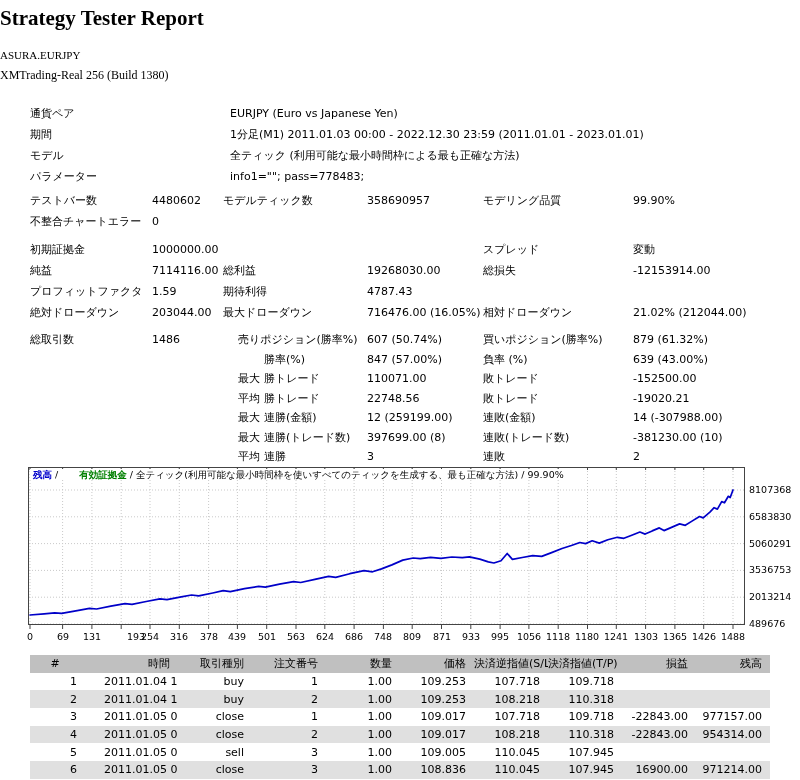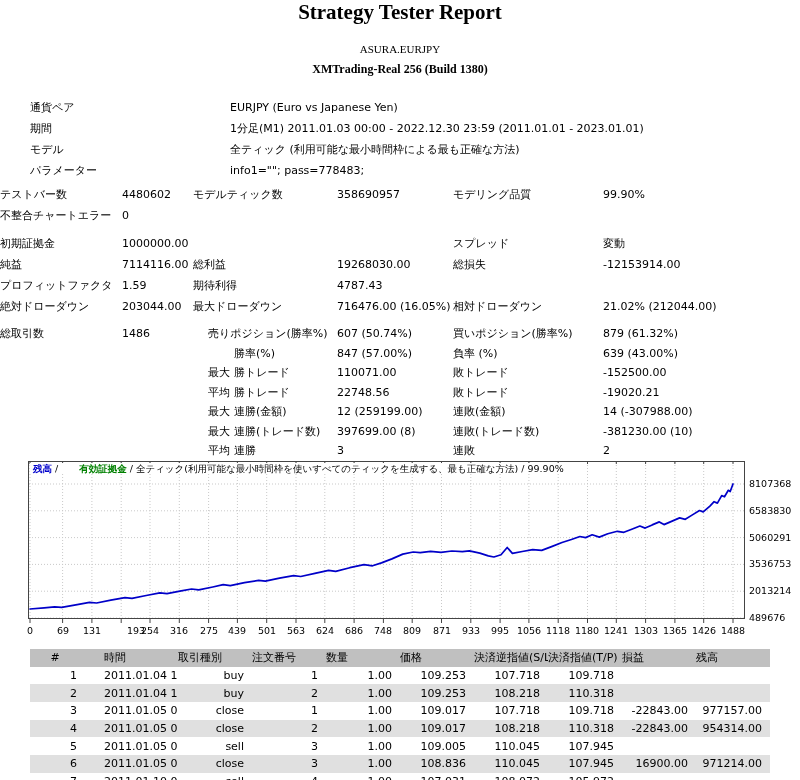--- a/index.html
+++ b/index.html
@@ -1,30 +1,30 @@
 <!DOCTYPE html>
 <html><head>
 <meta charset="utf-8">
 <style>
   html,body{margin:0;padding:0;}
   body{
     width:800px;height:780px;overflow:hidden;background:#ffffff;color:#000;
     font-family:"DejaVu Sans","Liberation Sans",sans-serif;
   }
-  .titles{text-align:center;padding-top:0;}
+  .titles{padding-top:6px;}
   .title-main{font-family:"Liberation Serif","DejaVu Serif",serif;font-size:21px;font-weight:bold;margin:0;line-height:24px;}
   .title-symbol{font-family:"Liberation Serif","DejaVu Serif",serif;font-size:11px;font-weight:normal;margin:16px 0 0 0;line-height:19px;}
-  .title-server{font-family:"Liberation Serif","DejaVu Serif",serif;font-size:12px;font-weight:bold;margin:3px 0 0 0;line-height:15px;}
+  .title-server{font-family:"Liberation Serif","DejaVu Serif",serif;font-size:12px;font-weight:normal;margin:3px 0 0 0;line-height:15px;}
 
   .settings{margin:20px 0 0 30px;font-size:11px;}
   .srow{display:flex;height:21px;align-items:center;}
   .srow .sl{width:200px;flex:none;}
   .srow .sv{white-space:nowrap;}
 
-  .stats{font-size:11px;}
+  .stats{margin-left:30px;font-size:11px;}
   .sec-model{margin-top:3px;}
   .sec-deposit{margin-top:7px;}
   .sec-trades{margin-top:7px;}
   .stats-row{display:grid;grid-template-columns:122px 65px 150px 110px 156px 114px;height:21px;align-items:center;white-space:nowrap;}
   .sec-trades .stats-row{height:19.5px;}
   .cv{}
   .cl3,.cl5{padding-left:6px;}
   .cl3.ind1{padding-left:21px;}
   .cl3.ind2{padding-left:47px;}
   .pre{display:inline-block;width:26px;}
@@ -33,21 +33,21 @@
   svg.chart{display:block;}
   .ylab{position:absolute;left:721px;width:70px;font-size:9.5px;line-height:10px;}
   .xlabels{position:absolute;left:0;top:164px;width:717px;height:12px;font-size:9.5px;}
   .xlabels span{position:absolute;transform:translateX(-50%);}
   .legend{position:absolute;left:2px;top:2px;font-size:9.5px;line-height:11px;background:#fff;padding:0 3px;white-space:nowrap;}
   .legend .bal{color:#0000cc;font-weight:bold;}
   .legend .eq{color:#008000;font-weight:bold;margin-left:18px;}
   .legend .sep{margin:0 3px;}
 
   table.trades{margin:10px 0 0 30px;border-collapse:collapse;table-layout:fixed;width:740px;font-size:11px;}
-  table.trades th{background:#c0c0c0;font-weight:normal;height:18px;text-align:left;padding:0 8px 0 0;overflow:hidden;white-space:nowrap;}
+  table.trades th{background:#c0c0c0;font-weight:normal;height:18px;text-align:right;padding:0 8px 0 0;overflow:hidden;white-space:nowrap;}
   table.trades td{text-align:right;padding:0 8px 0 0;height:17.7px;overflow:hidden;white-space:nowrap;}
   table.trades tr.even td{background:#e0e0e0;}
   table.trades th.c0{text-align:center;padding-right:24px;}
   table.trades td.c0{padding-right:27px;}
 </style>
 </head>
 <body>
 
 <div class="titles">
   <h1 class="title-main">Strategy Tester Report</h1>
@@ -289,21 +289,21 @@
       <div class="ylab" style="top: 125px;">2013214</div>
       <div class="ylab" style="top: 152px;">489676</div>
     </div>
   <div class="xlabels" id="xlabels">
       <span style="left: 2px;">0</span>
       <span style="left: 35px;">69</span>
       <span style="left: 64px;">131</span>
       <span style="left: 108px;">193</span>
       <span style="left: 122px;">254</span>
       <span style="left: 151px;">316</span>
-      <span style="left: 181px;">275</span>
+      <span style="left: 181px;">378</span>
       <span style="left: 209px;">439</span>
       <span style="left: 239px;">501</span>
       <span style="left: 268px;">563</span>
       <span style="left: 297px;">624</span>
       <span style="left: 326px;">686</span>
       <span style="left: 355px;">748</span>
       <span style="left: 384px;">809</span>
       <span style="left: 414px;">871</span>
       <span style="left: 443px;">933</span>
       <span style="left: 472px;">995</span>

